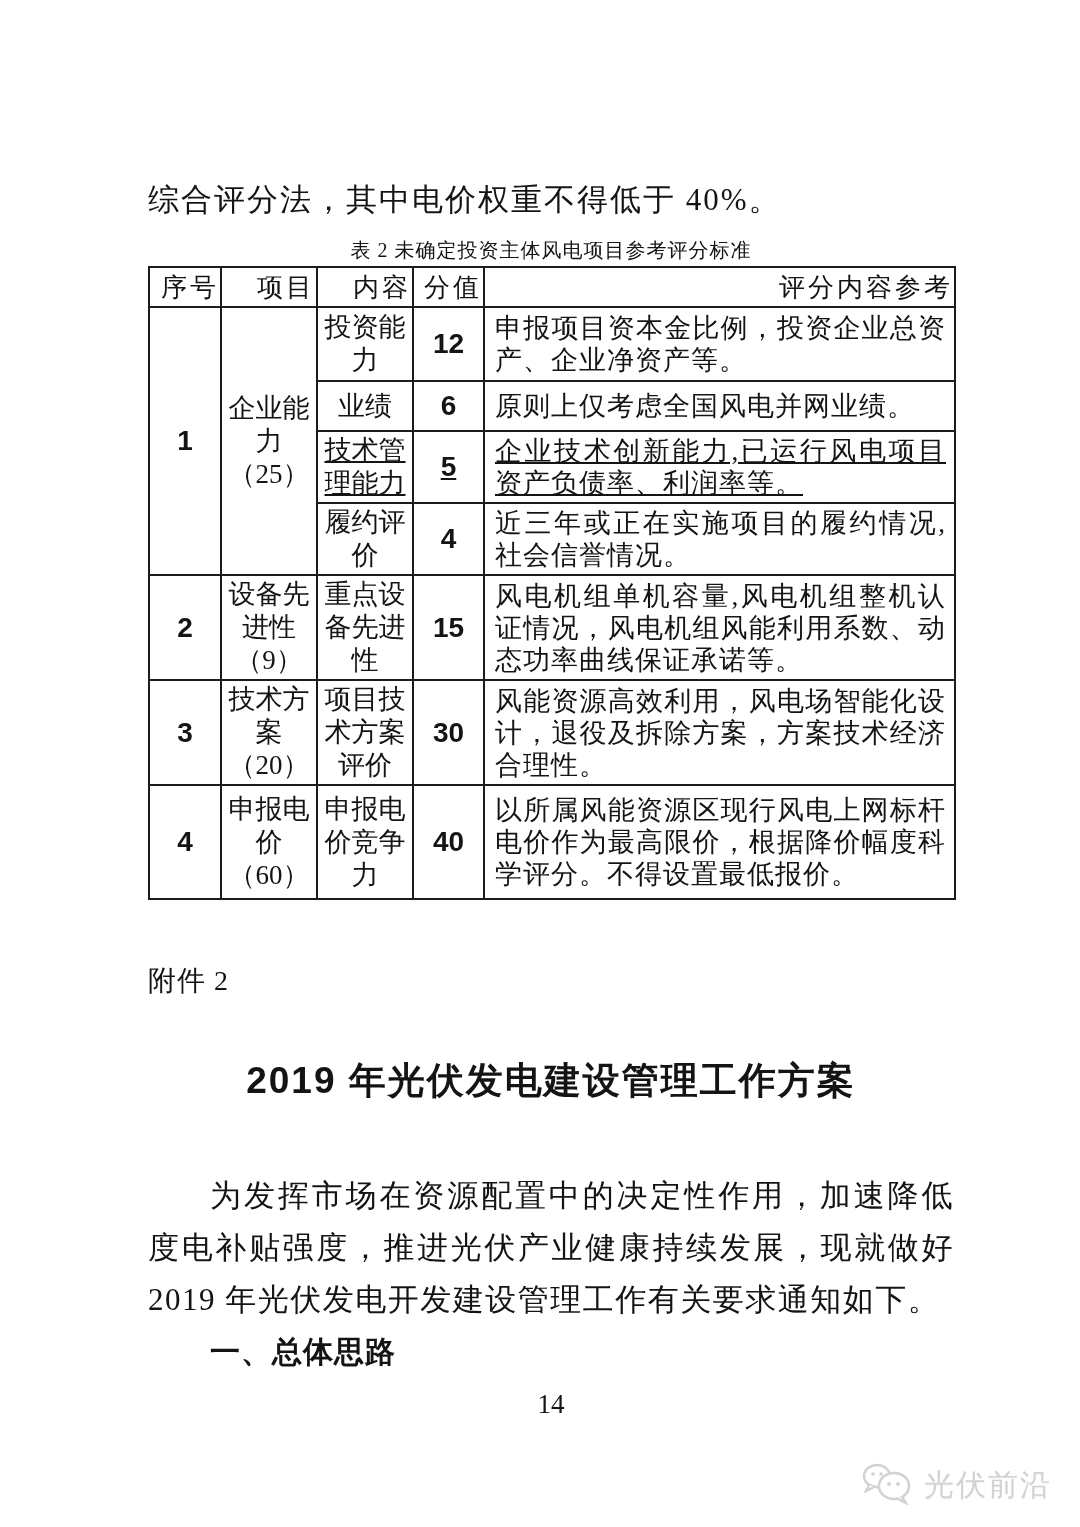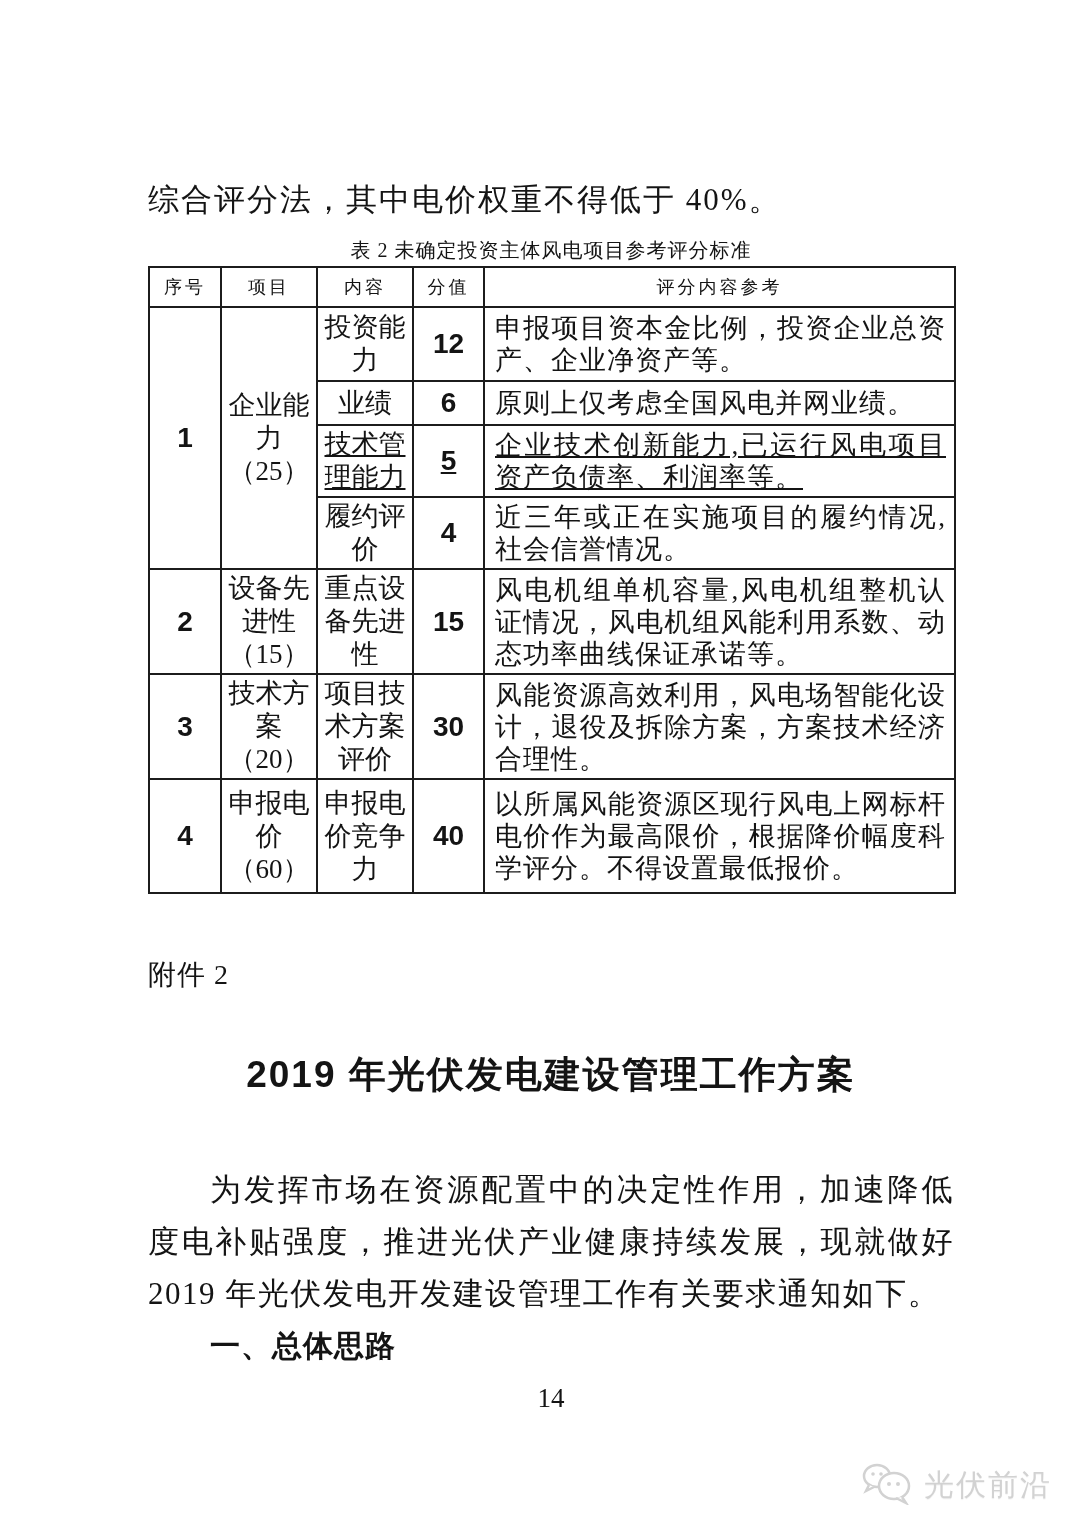--- a/index.html
+++ b/index.html
@@ -6,34 +6,34 @@
   body{
     width:1080px;height:1527px;background:#ffffff;position:relative;
     font-family:"Liberation Serif","DejaVu Serif",serif;color:#141414;
     overflow:hidden;
   }
   .content{position:absolute;left:148px;top:0;width:806px;}
   .intro{margin-top:180px;font-size:31px;letter-spacing:2px;line-height:40px;}
   .caption{margin-top:16px;text-align:center;font-size:20px;letter-spacing:1px;height:28px;line-height:28px;}
   table.score{border-collapse:collapse;table-layout:fixed;width:806px;margin-top:2px;}
   table.score th,table.score td{border:2px solid #1c1c1c;overflow:hidden;vertical-align:middle;}
-  table.score th{font-weight:normal;font-size:18px;height:36px;text-align:center;letter-spacing:3px;}
+  table.score th{font-weight:normal;font-size:26px;height:36px;text-align:right;letter-spacing:3px;}
   .c-num,.c-score{
     text-align:center;font-family:"Liberation Sans","DejaVu Sans",sans-serif;
     font-weight:600;font-size:28px;
   }
   .c-proj,.c-cont{
     text-align:center;font-size:27px;line-height:33px;
     white-space:pre-line;padding:2px 1px;
   }
   .c-ref{
     font-size:27px;line-height:32px;padding:3px 8px 3px 10px;
     text-align:justify;letter-spacing:1px;
   }
-  tr.h74{height:74px;} tr.h50{height:44px;} tr.h66{height:66px;text-decoration:underline;}
+  tr.h74{height:74px;} tr.h50{height:50px;} tr.h66{height:66px;text-decoration:underline;}
   tr.h68{height:68px;} tr.h102{height:102px;} tr.h114{height:114px;}
   .attachment{margin-top:62px;font-size:28px;letter-spacing:1px;}
   .doc-title{
     margin-top:56px;text-align:center;font-size:37px;font-weight:bold;
     font-family:"Liberation Sans","DejaVu Sans",sans-serif;letter-spacing:2px;
   }
   .para{
     margin-top:64px;font-size:31px;line-height:52px;text-indent:62px;
     text-align:justify;letter-spacing:1.5px;
   }
@@ -98,21 +98,21 @@
         <td class="c-ref">企业技术创新能力,已运行风电项目资产负债率、利润率等。</td>
       </tr>
       <tr class="h68">
         <td class="c-cont">履约评价</td>
         <td class="c-score">4</td>
         <td class="c-ref">近三年或正在实施项目的履约情况,社会信誉情况。</td>
       </tr>
       <tr class="h102">
         <td class="c-num">2</td>
         <td class="c-proj">设备先进性
-（15）</td>
+（9）</td>
         <td class="c-cont">重点设备先进性</td>
         <td class="c-score">15</td>
         <td class="c-ref">风电机组单机容量,风电机组整机认证情况，风电机组风能利用系数、动态功率曲线保证承诺等。</td>
       </tr>
       <tr class="h102">
         <td class="c-num">3</td>
         <td class="c-proj">技术方案
 （20）</td>
         <td class="c-cont">项目技术方案评价</td>
         <td class="c-score">30</td>

